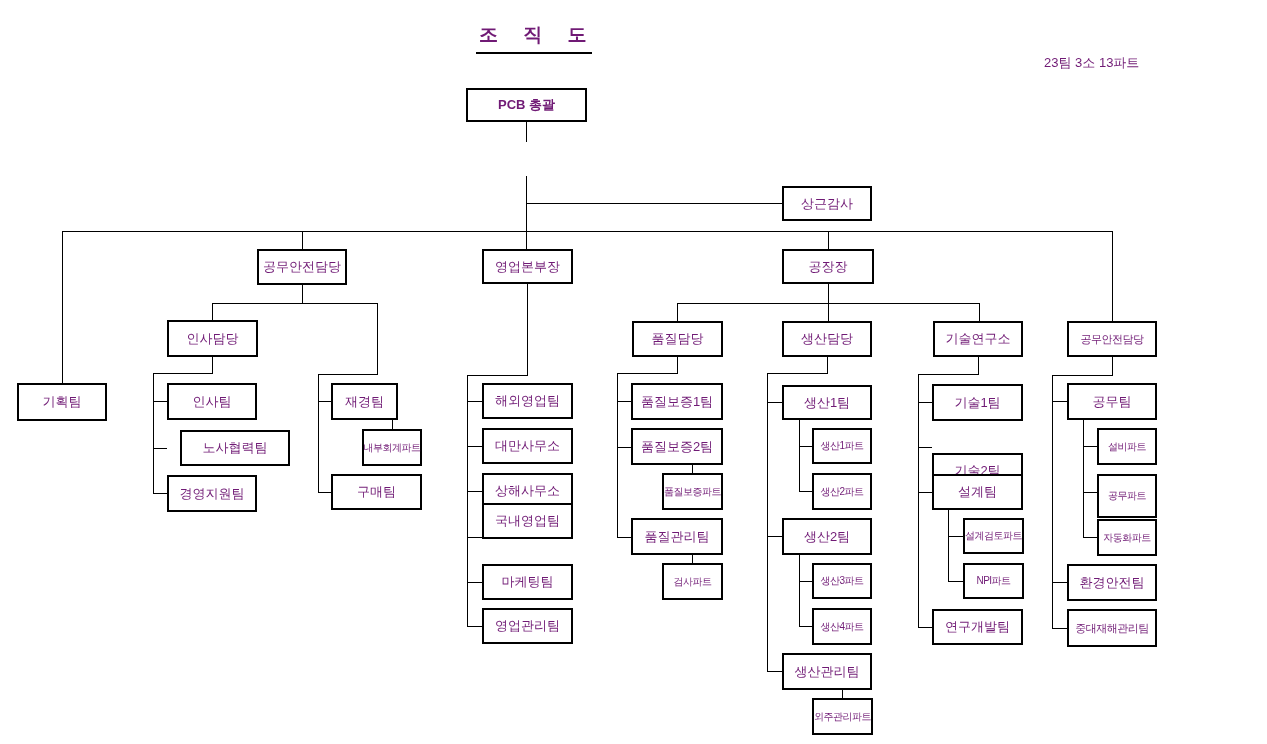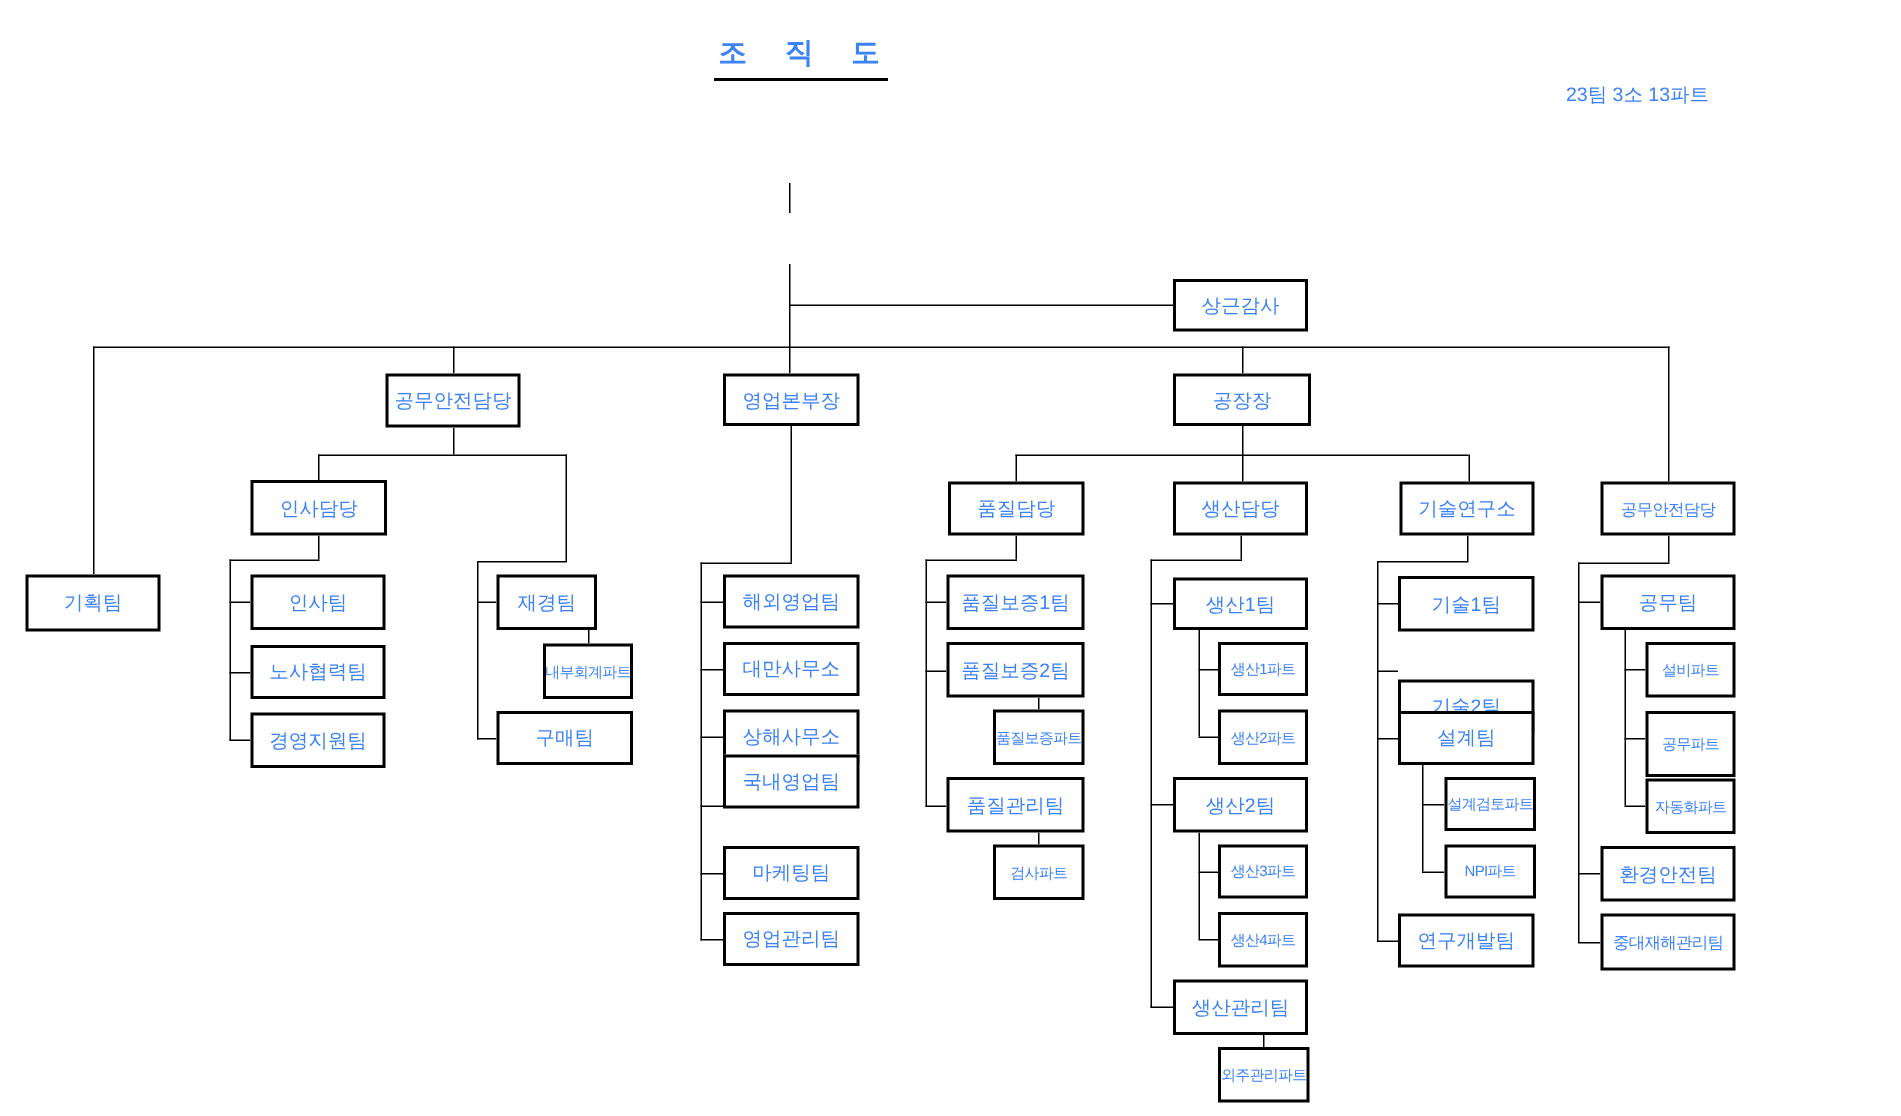--- a/index.html
+++ b/index.html
@@ -3,21 +3,21 @@
 <meta charset="utf-8">
 <style>
   * { box-sizing: border-box; margin: 0; padding: 0; }
   html, body { background: #ffffff; }
   #canvas {
     position: relative;
     width: 1267px;
     height: 744px;
     background: #ffffff;
     font-family: "Liberation Sans", "DejaVu Sans", sans-serif;
-    color: #3b82f6;
+    color: #701a75;
     overflow: hidden;
   }
   .page-title {
     position: absolute;
     left: 476px; top: 22px;
     font-size: 19px;
     font-weight: bold;
     word-spacing: 16px;
     letter-spacing: 2px;
     border-bottom: 2px solid #000;
@@ -52,31 +52,32 @@
   }
 </style>
 </head>
 <body>
 
 <div id="canvas">
 
   <div class="page-title">조 직 도</div>
   <div class="summary-note">23팀 3소 13파트</div>
 
+  <div class="node bold" style="left:466px;top:88px;width:121px;height:34px">PCB 총괄</div>
   <div class="node" style="left:782px;top:186px;width:90px;height:35px">상근감사</div>
 
   <div class="node" style="left:257px;top:249px;width:90px;height:36px">공무안전담당</div>
   <div class="node" style="left:482px;top:249px;width:91px;height:35px">영업본부장</div>
   <div class="node" style="left:782px;top:249px;width:92px;height:35px">공장장</div>
 
   <div class="node" style="left:17px;top:383px;width:90px;height:38px">기획팀</div>
 
   <div class="node" style="left:167px;top:320px;width:91px;height:37px">인사담당</div>
   <div class="node" style="left:167px;top:383px;width:90px;height:37px">인사팀</div>
-  <div class="node" style="left:167px;top:430px;width:90px;height:36px">노사협력팀</div>
+  <div class="node" style="left:180px;top:430px;width:110px;height:36px">노사협력팀</div>
   <div class="node" style="left:167px;top:475px;width:90px;height:37px">경영지원팀</div>
   <div class="node" style="left:331px;top:383px;width:67px;height:37px">재경팀</div>
   <div class="node sm" style="left:362px;top:429px;width:60px;height:37px">내부회계파트</div>
   <div class="node" style="left:331px;top:474px;width:91px;height:36px">구매팀</div>
 
   <div class="node" style="left:482px;top:383px;width:91px;height:36px">해외영업팀</div>
   <div class="node" style="left:482px;top:428px;width:91px;height:36px">대만사무소</div>
   <div class="node" style="left:482px;top:473px;width:91px;height:36px">상해사무소</div>
   <div class="node" style="left:482px;top:503px;width:91px;height:36px">국내영업팀</div>
   <div class="node" style="left:482px;top:564px;width:91px;height:36px">마케팅팀</div>

